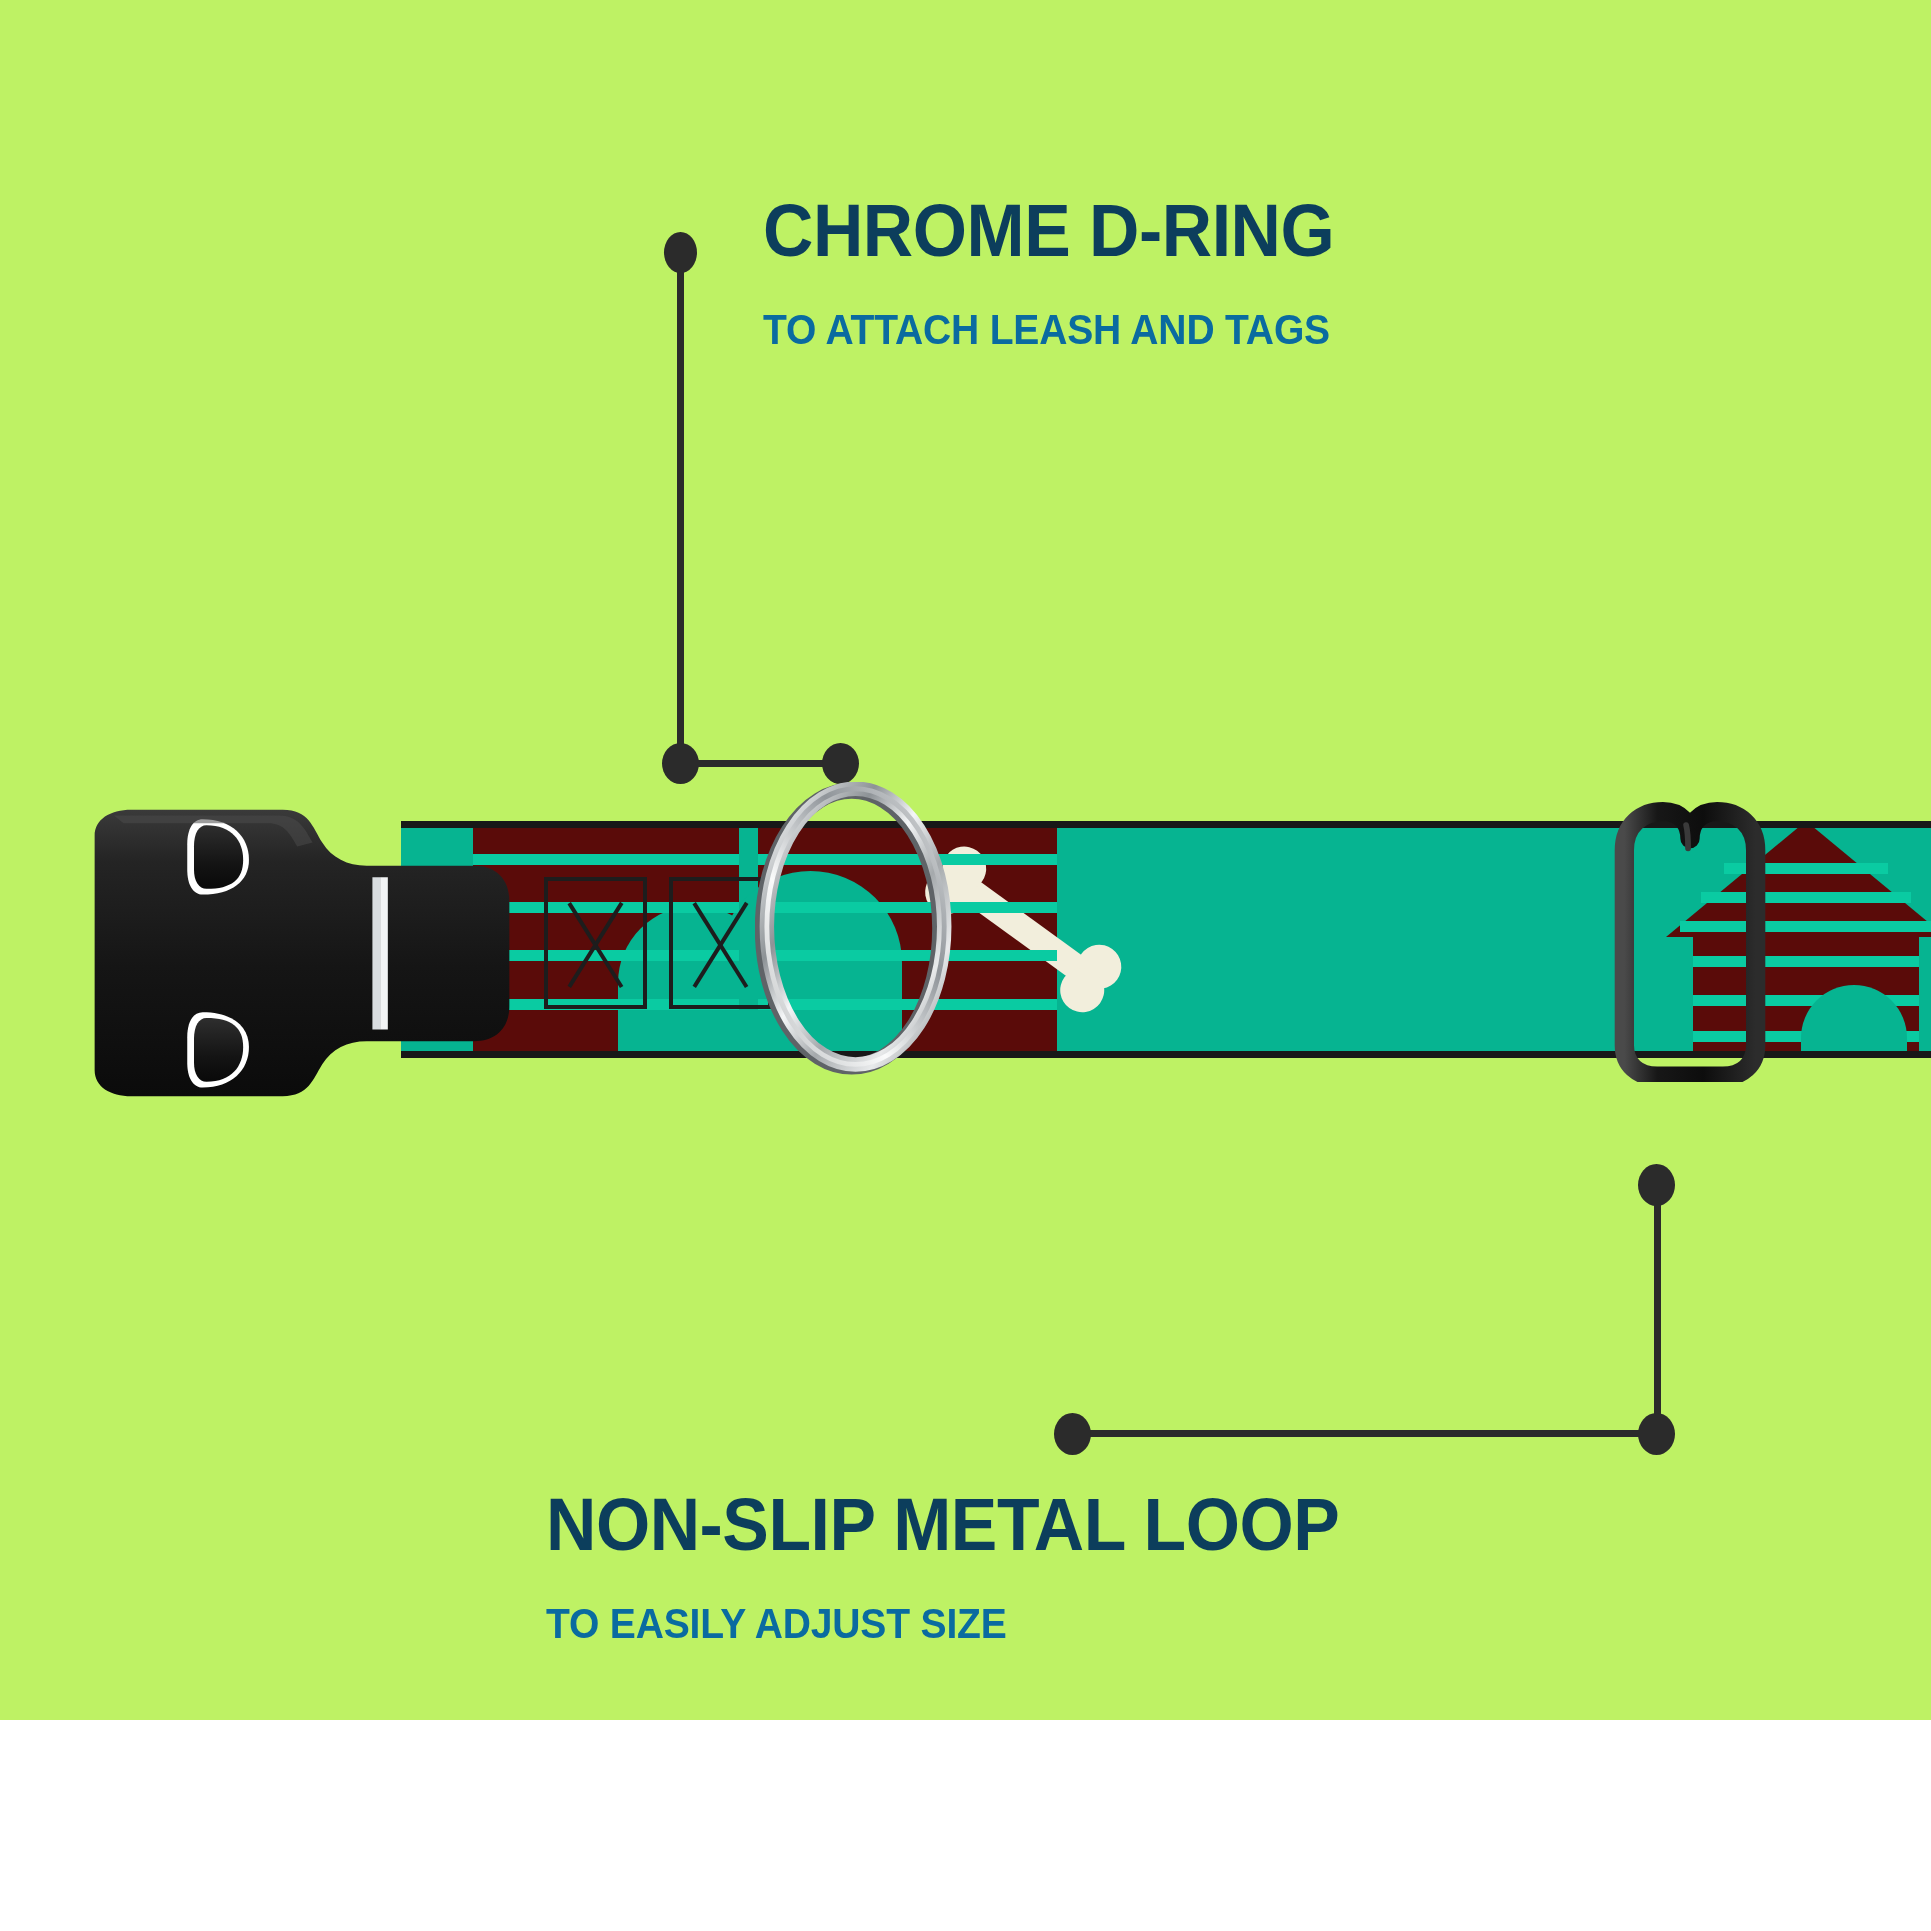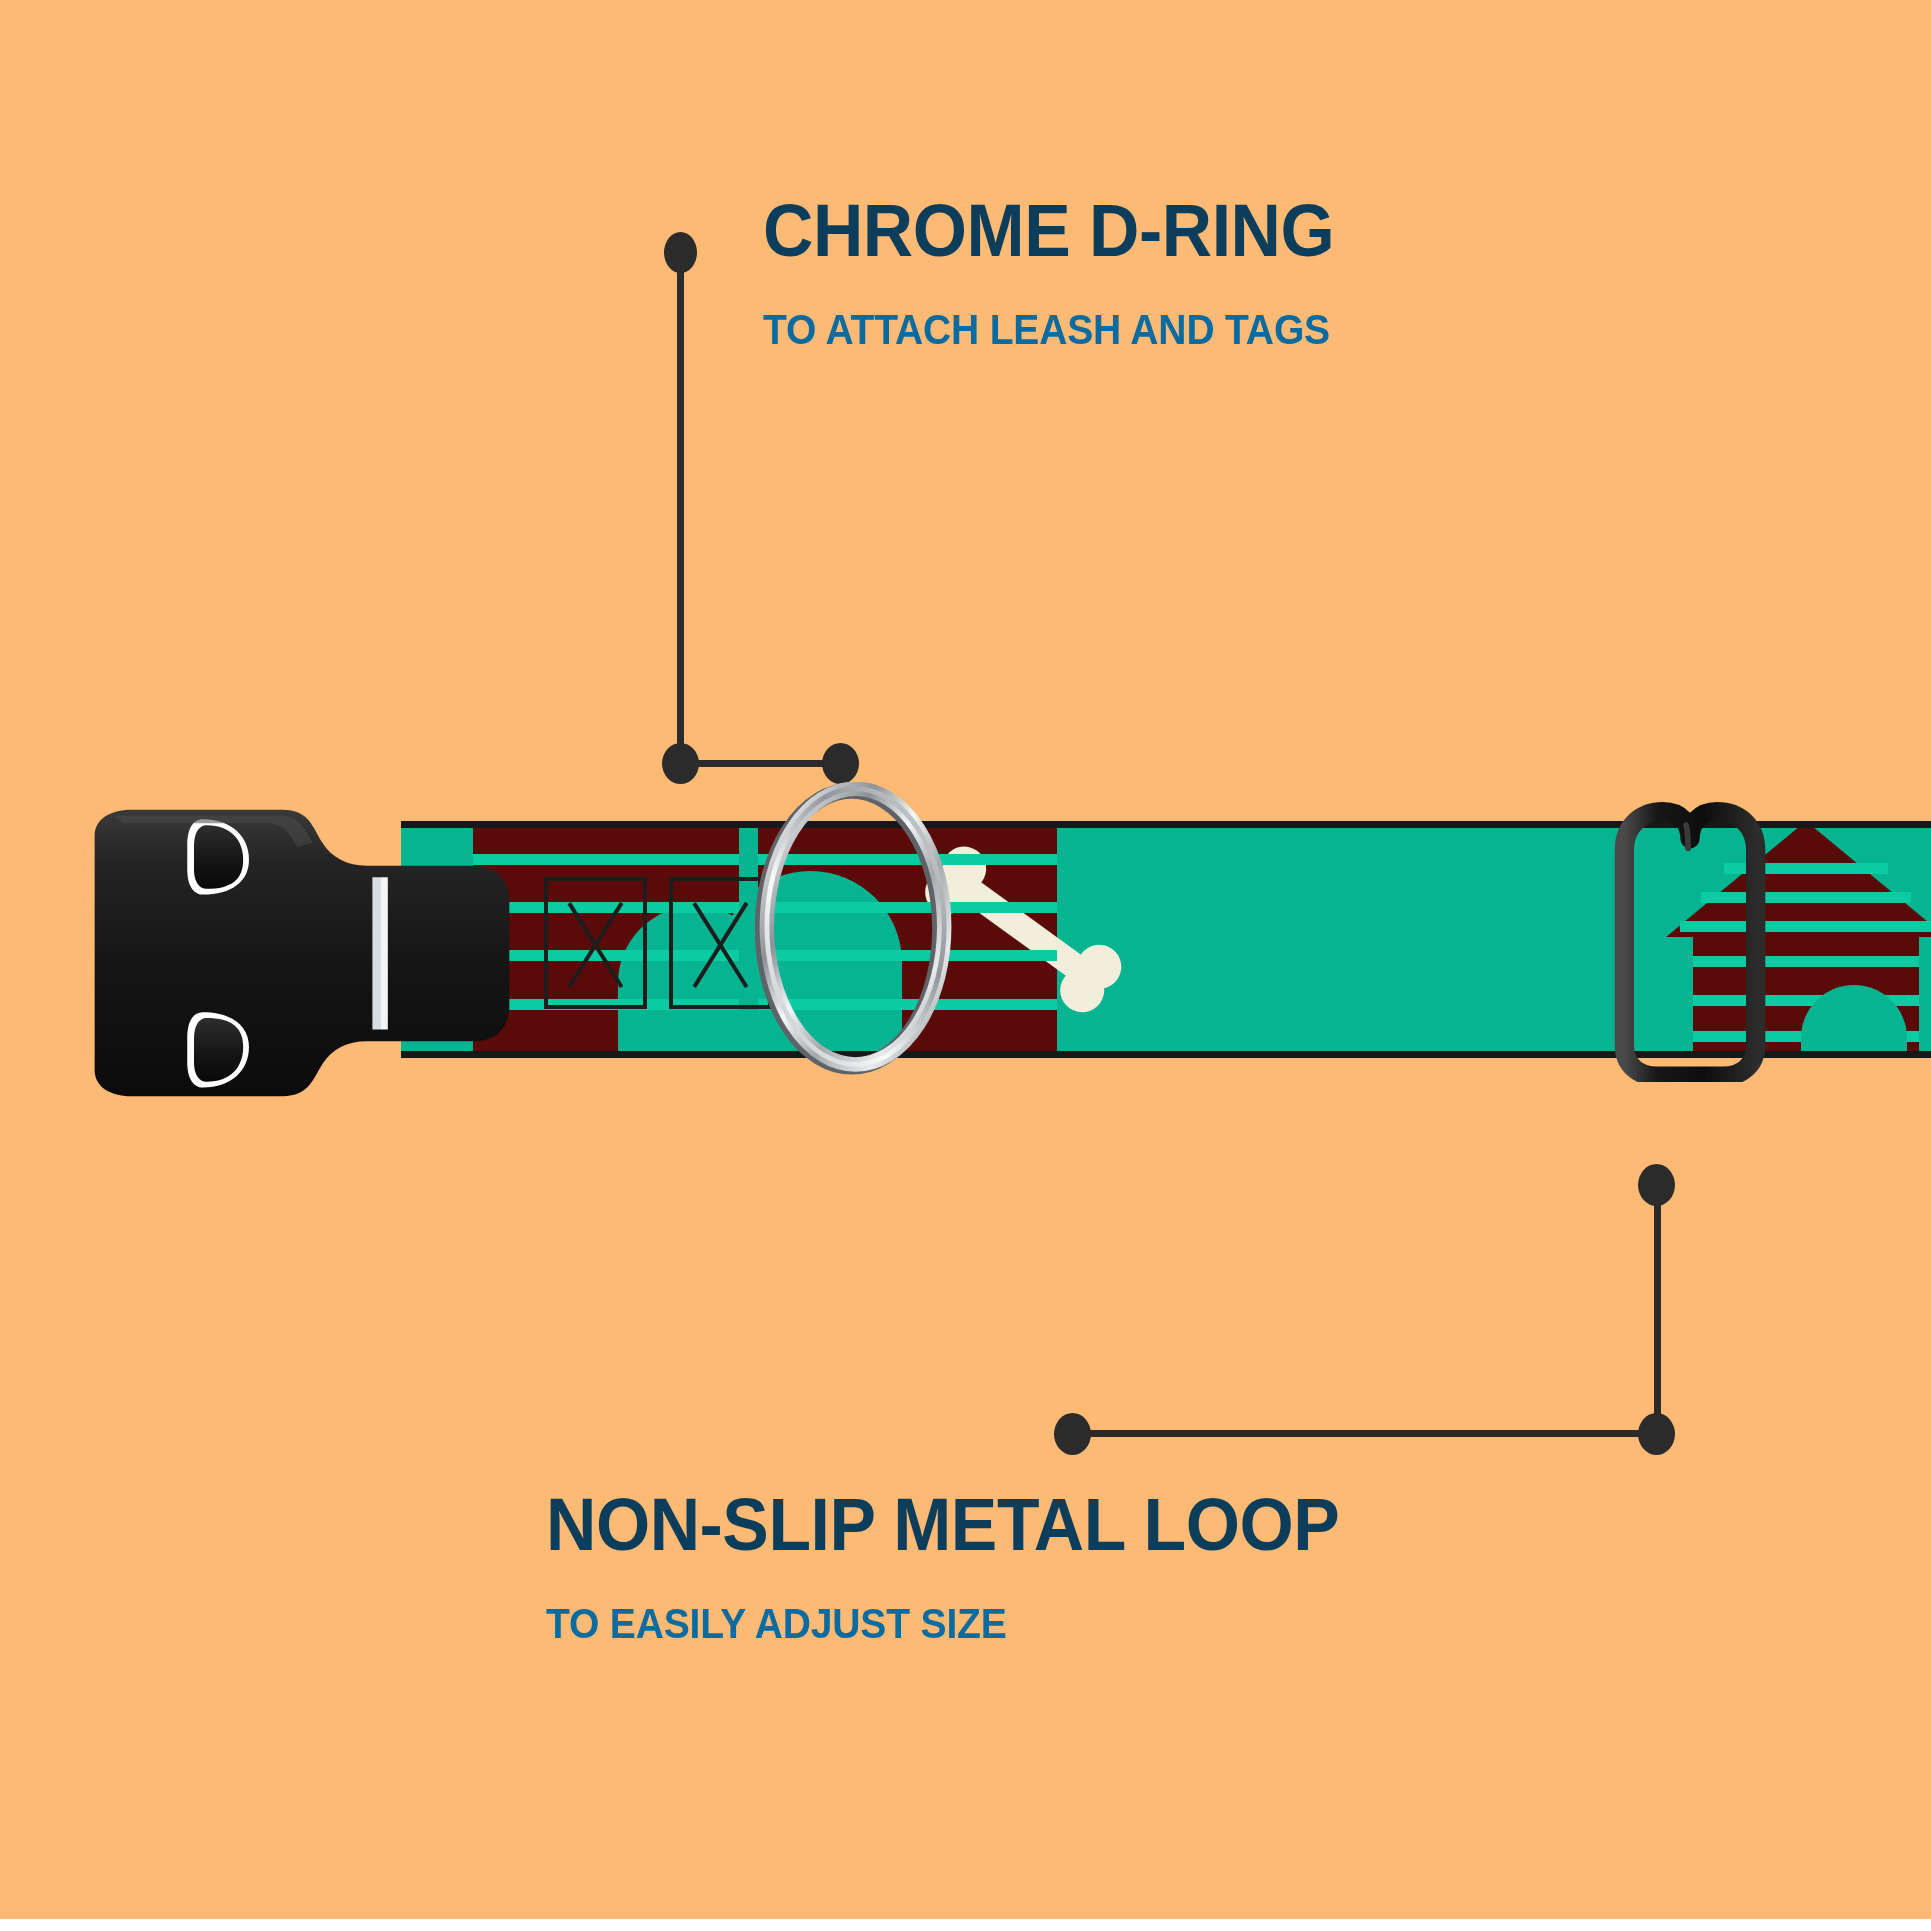--- a/index.html
+++ b/index.html
@@ -3,22 +3,22 @@
 <meta charset="utf-8">
 <style>
   html, body {
     margin: 0;
     padding: 0;
     background: #ffffff;
   }
   #stage {
     position: relative;
     width: 1931px;
-    height: 1919px;
-    background: #fdba74;
+    height: 1720px;
+    background: #bef264;
     overflow: hidden;
     font-family: "Liberation Sans", sans-serif;
   }
 
   
   .callout-title {
     position: absolute;
     font-weight: 700;
     color: #0C3E5C;
     letter-spacing: -0.5px;

